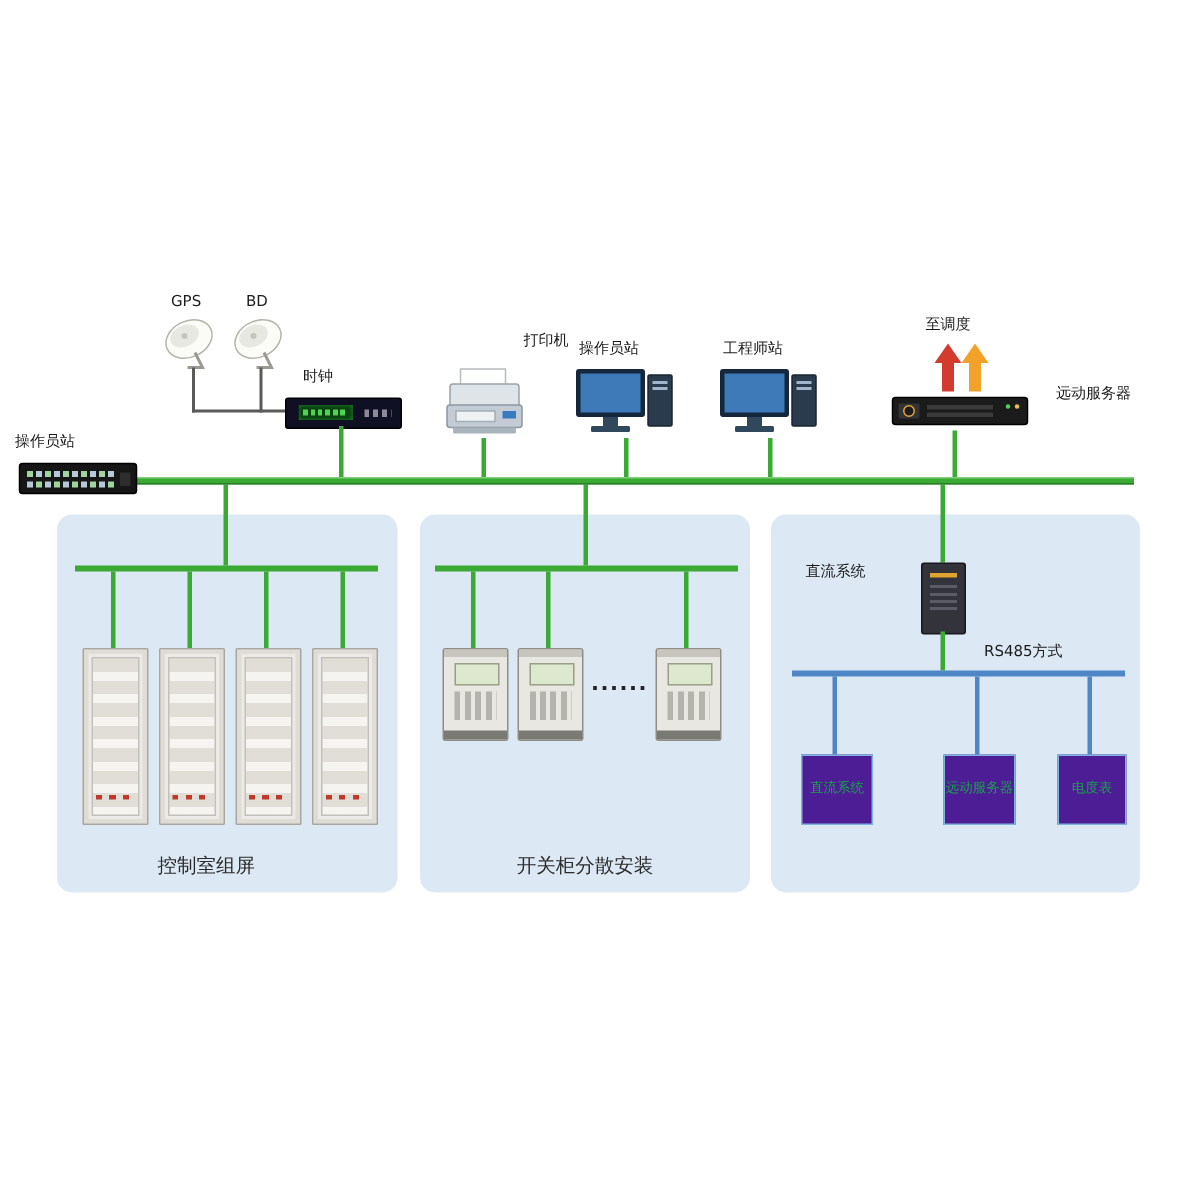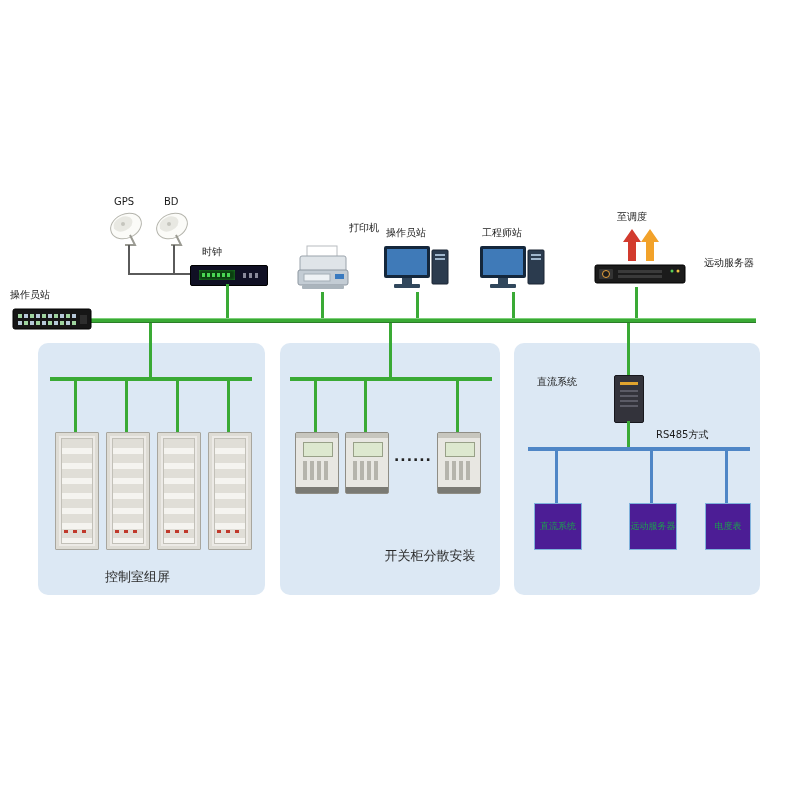--- a/index.html
+++ b/index.html
@@ -237,21 +237,21 @@
   </div>
   <div class="relay" style="left:437px;top:432px;">
     <div class="relay-top"></div>
     <div class="relay-lcd"></div>
     <div class="relay-keys"></div>
     <div class="relay-base"></div>
   </div>
 
   <div class="dots" style="left:394px;top:448px;">......</div>
 
-  <div class="lbl-center" style="left:280px;top:547px;width:220px;padding-left:40px;">开关柜分散安装</div>
+  <div class="lbl-center" style="left:280px;top:568px;width:220px;">开关柜分散安装</div>
 
   <div class="lbl" style="left:537px;top:376px;">直流系统</div>
 
   <div class="comm-device" style="left:614px;top:375px;">
     <div class="comm-led"></div>
     <div class="comm-slots"></div>
   </div>
 
   <div class="conn-green" style="left:627px;top:421px;height:26px;"></div>
 

